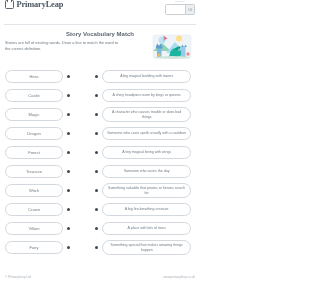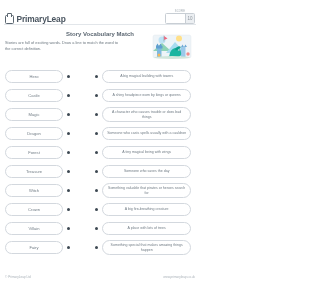--- a/index.html
+++ b/index.html
@@ -15,23 +15,24 @@
     background: #ffffff;
     display: flex;
     flex-direction: column;
   }
 
   
   .header {
     position: relative;
     height: 24px;
     display: flex;
-    align-items: flex-end;
+    align-items: flex-start;
     padding: 0 5px;
     flex: 0 0 auto;
+    font-family: Liberation Serif, serif;
   }
   .brand {
     display: flex;
     align-items: center;
     gap: 2.5px;
   }
   .brand-mark {
     width: 9px; height: 9px;
     border: 1.1px solid #5b6670;
     border-radius: 1.5px;

